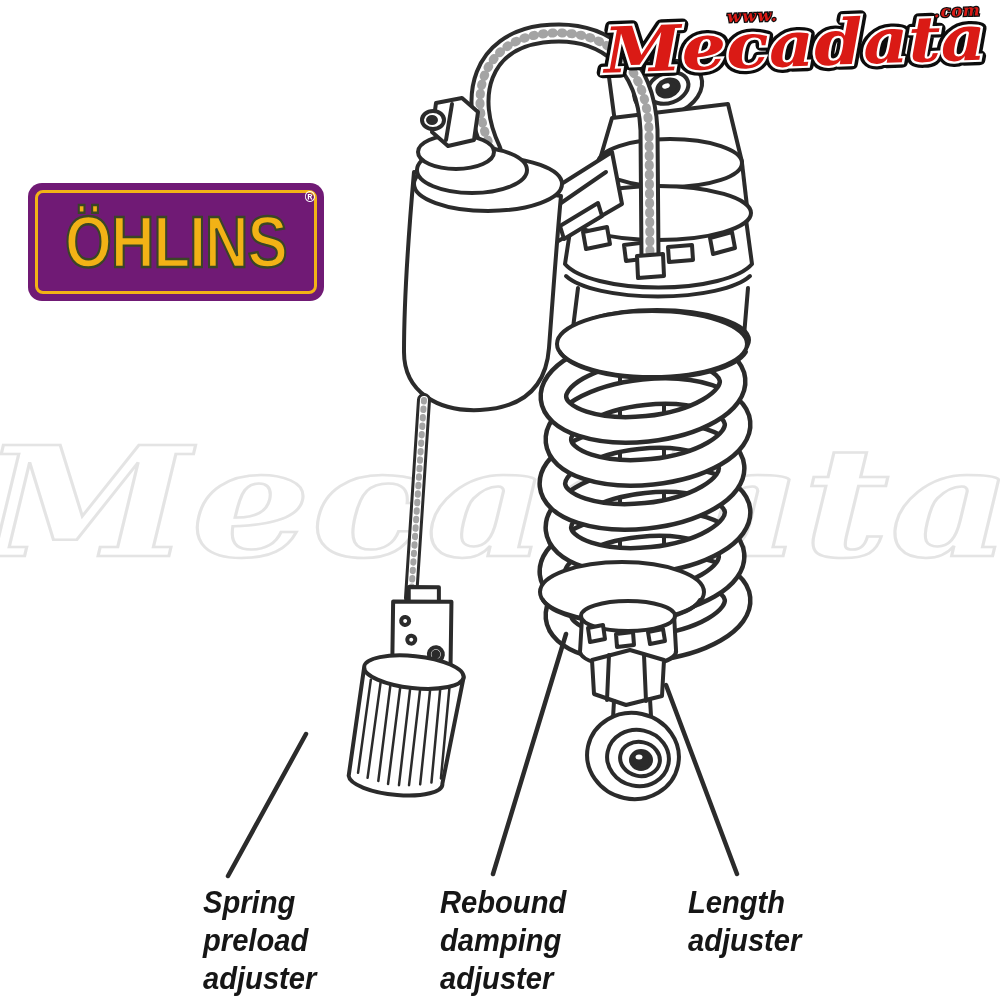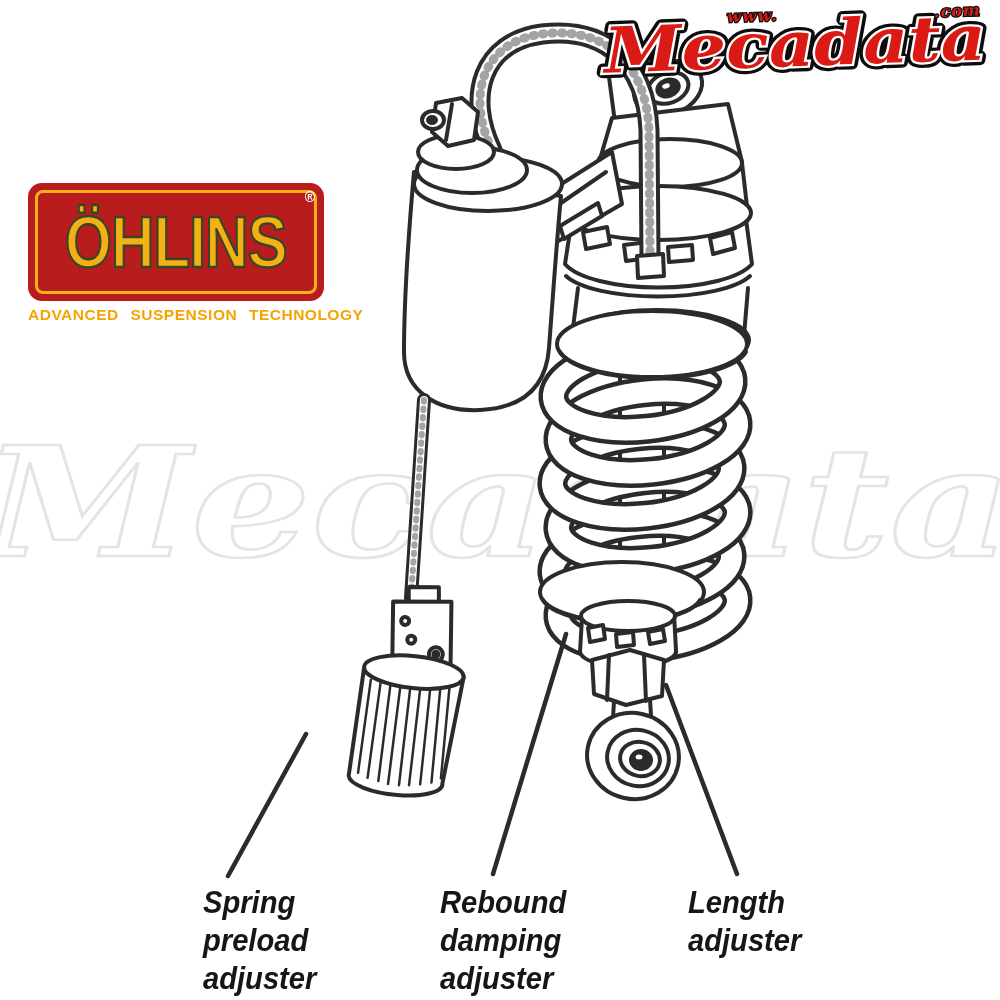--- a/index.html
+++ b/index.html
@@ -2,21 +2,21 @@
 <html><head>
 <meta charset="utf-8">
 <style>
   html,body{margin:0;padding:0;background:#fff;}
   .canvas{position:relative;width:1000px;height:1000px;background:#fff;overflow:hidden;
           font-family:"Liberation Sans",sans-serif;}
   .art{position:absolute;left:0;top:0;}
 
   
   .ohlins-box{position:absolute;left:28px;top:183px;width:296px;height:118px;
-    background:#b91c1c;border-radius:14px;display:flex;align-items:center;justify-content:center;}
+    background:#701a75;border-radius:14px;display:flex;align-items:center;justify-content:center;}
   .ohlins-inner{position:absolute;inset:7px;border:3px solid #f2b216;border-radius:8px;}
   .ohlins-word{position:relative;color:#f2b216;font-weight:bold;font-size:64px;
     letter-spacing:-1px;transform:scale(.94,1.12);-webkit-text-stroke:2.2px #3a4526;
     font-family:"Liberation Sans",sans-serif;}
   .ohlins-reg{position:absolute;top:6px;right:9px;color:#ffffff;font-size:14px;font-weight:bold;}
   .ohlins-tagline{position:absolute;left:28px;top:306px;width:310px;color:#f5a300;
     font-weight:bold;font-size:15.5px;letter-spacing:.5px;word-spacing:7px;white-space:nowrap;}
 
   
   .callout{position:absolute;top:884px;color:#161616;white-space:pre-line;
@@ -188,21 +188,20 @@
       <text x="138" y="20" font-size="16" letter-spacing="1.5" fill="#da1a15" stroke="#0d0d0d" stroke-width="2.5" paint-order="stroke">www.</text>
       <text x="345" y="22" font-size="16" letter-spacing="1" fill="#da1a15" stroke="#0d0d0d" stroke-width="2.5" paint-order="stroke">.com</text>
     </g>
   </svg>
 
   <div class="ohlins-box">
     <div class="ohlins-inner"></div>
     <div class="ohlins-word">ÖHLINS</div>
     <div class="ohlins-reg">®</div>
   </div>
-  <div class="ohlins-tagline">ADVANCED SUSPENSION TECHNOLOGY</div>
 
   <div class="callout c1">Spring
 preload
 adjuster</div>
   <div class="callout c2">Rebound
 damping
 adjuster</div>
   <div class="callout c3">Length
 adjuster</div>
 </div>

